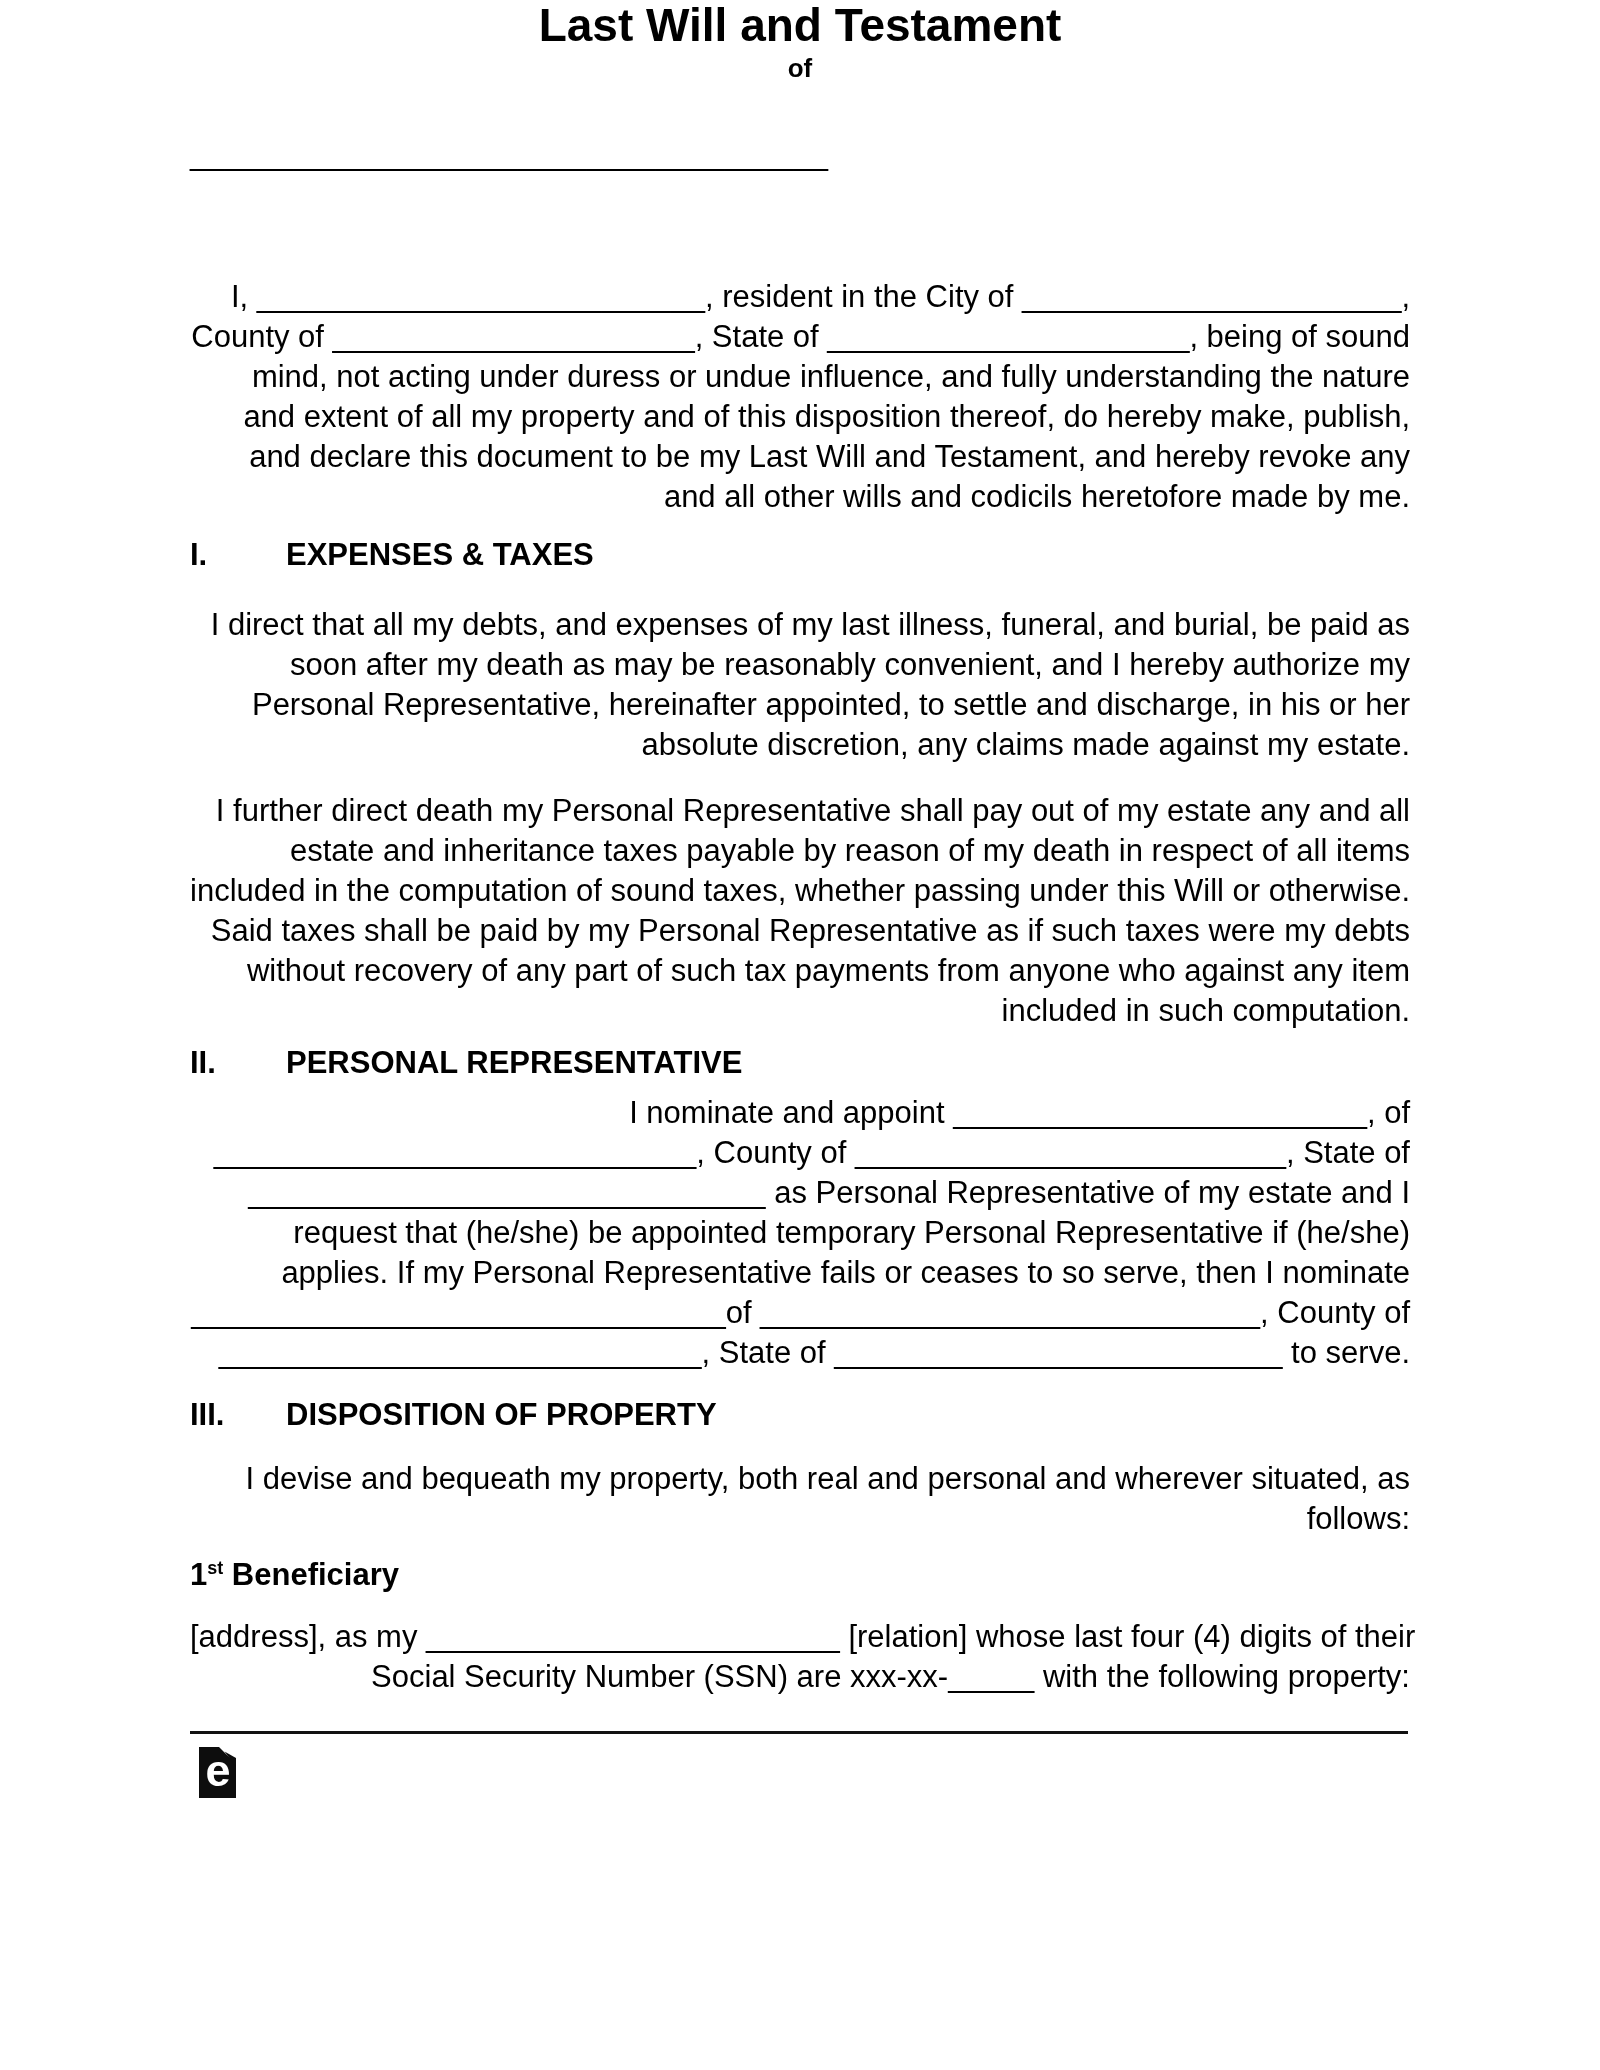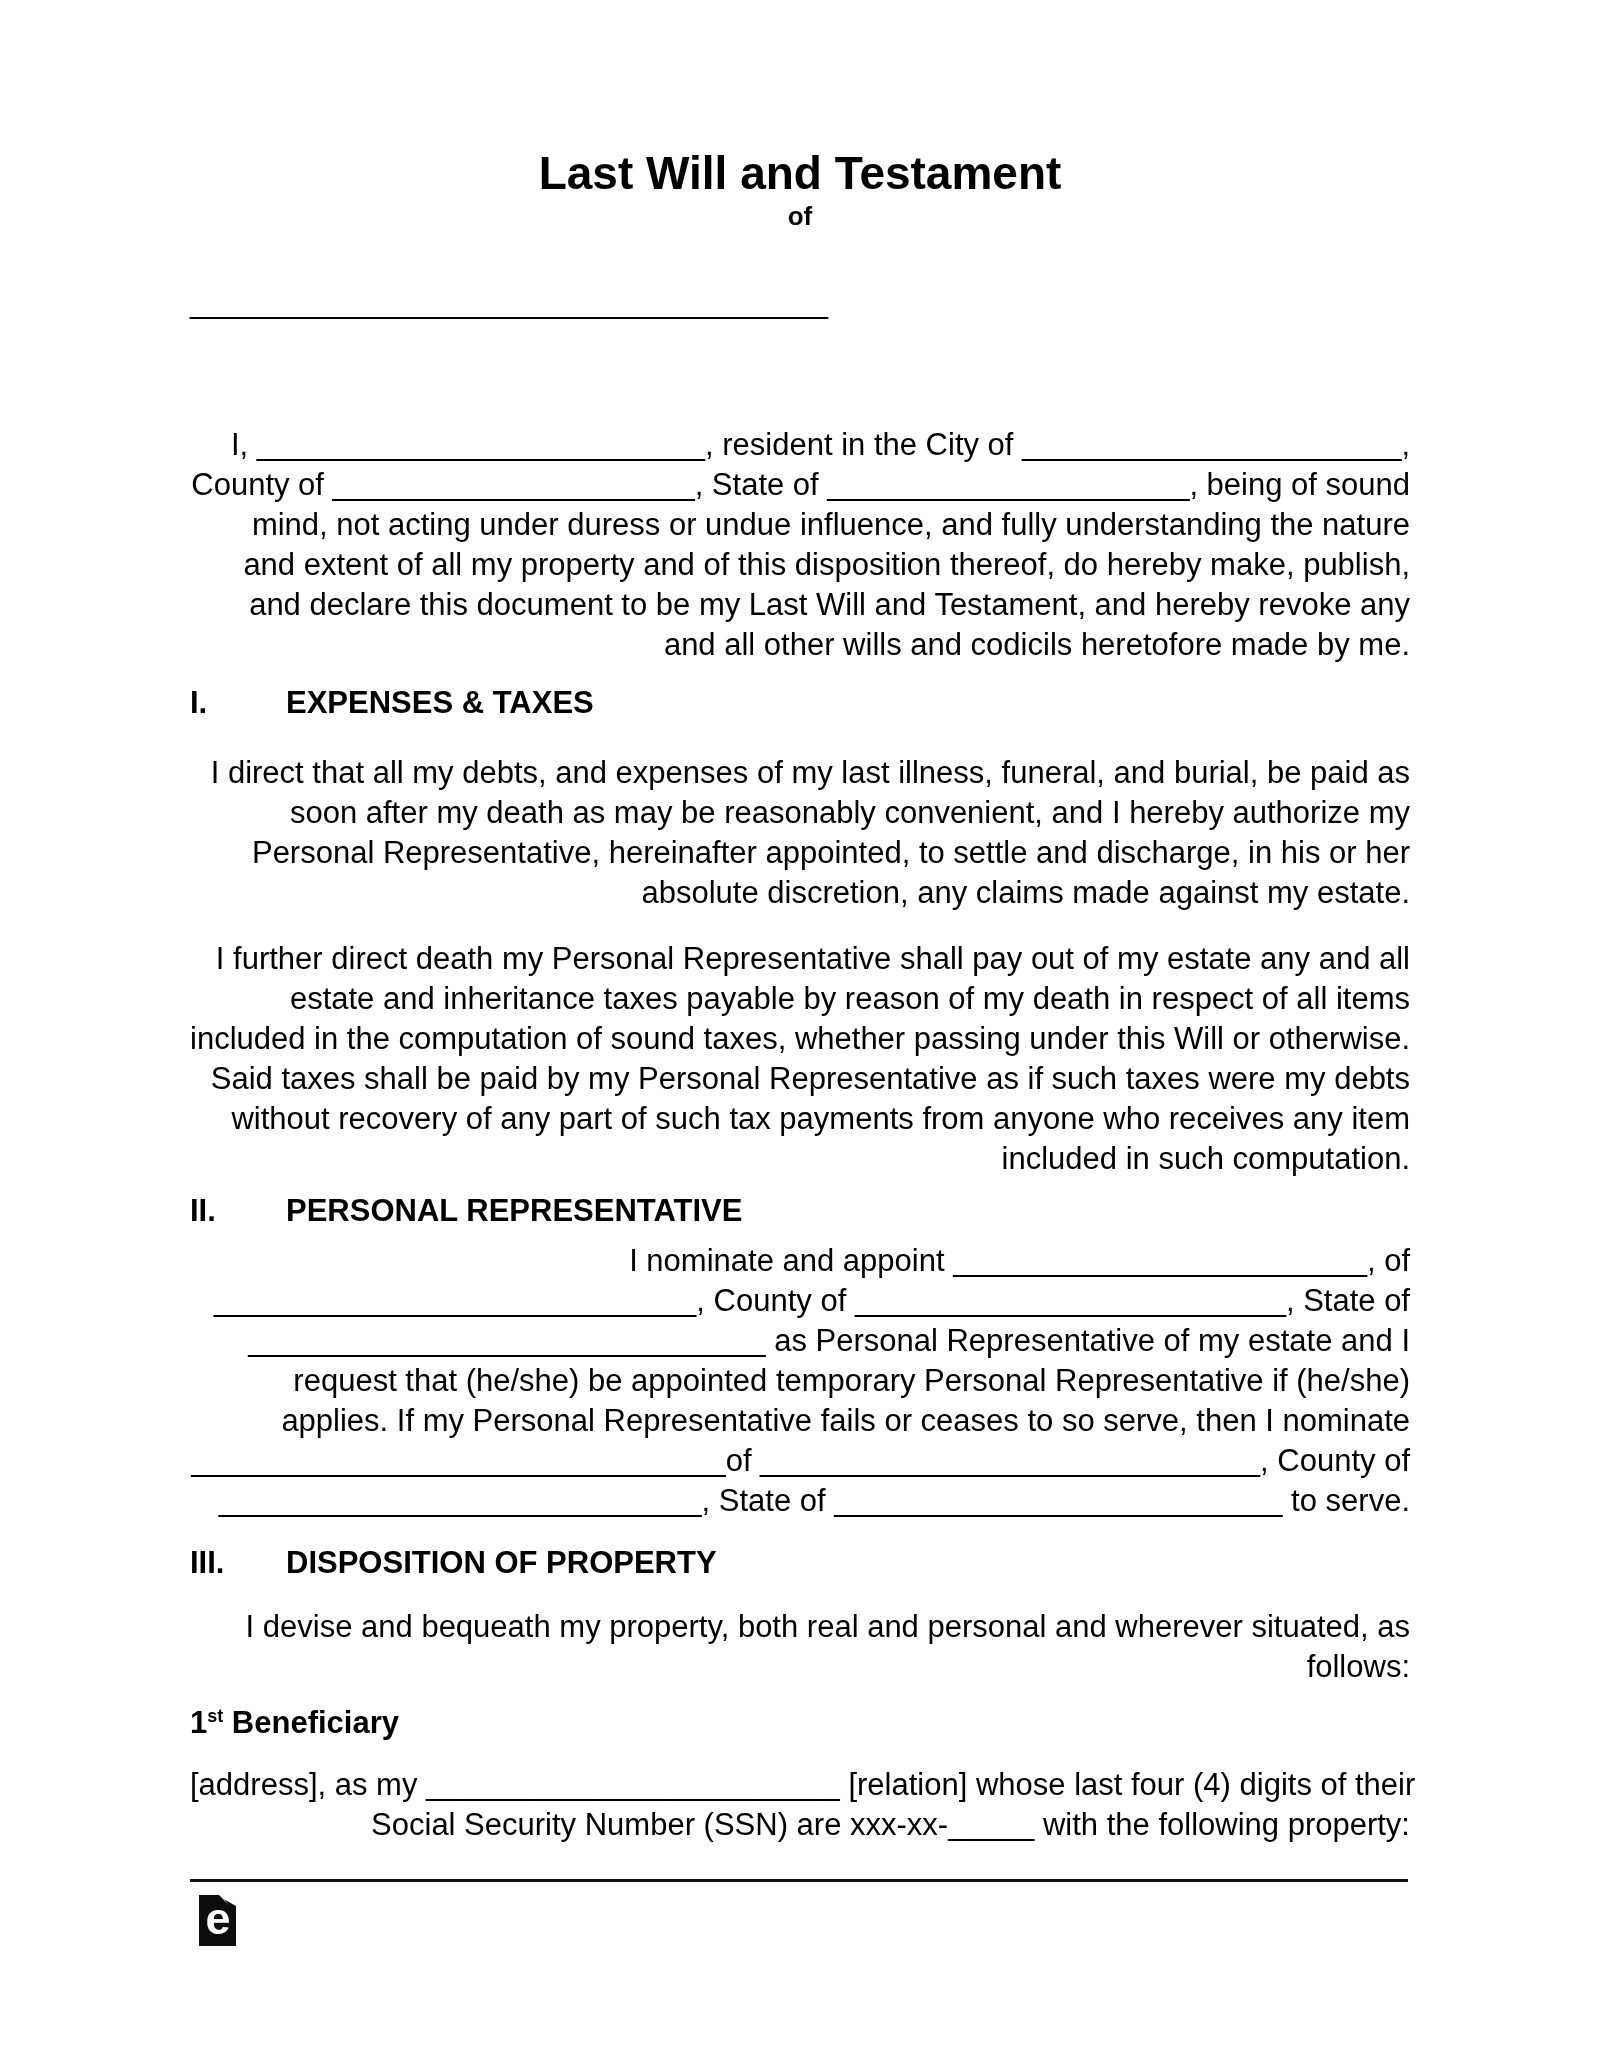--- a/index.html
+++ b/index.html
@@ -14,21 +14,20 @@
     width: 1600px; height: 2070px;
     overflow: hidden;
     background: #ffffff;
   }
   .content {
     padding: 0 0 0 190px;
     width: 1220px;
   }
   .doc-title {
     margin: 0;
-    padding-top: 148px;
     font-size: 46px;
     line-height: 51px;
     font-weight: bold;
     text-align: center;
     width: 1220px;
   }
   .doc-subtitle {
     margin-top: 2px;
     font-size: 26px;
     line-height: 30px;
@@ -129,21 +128,21 @@
       <div class="line">soon after my death as may be reasonably convenient, and I hereby authorize my</div>
       <div class="line">Personal Representative, hereinafter appointed, to settle and discharge, in his or her</div>
       <div class="line">absolute discretion, any claims made against my estate.</div>
     </div>
 
     <div class="para exp-para2">
       <div class="line">I further direct death my Personal Representative shall pay out of my estate any and all</div>
       <div class="line">estate and inheritance taxes payable by reason of my death in respect of all items</div>
       <div class="line">included in the computation of sound taxes, whether passing under this Will or otherwise.</div>
       <div class="line">Said taxes shall be paid by my Personal Representative as if such taxes were my debts</div>
-      <div class="line">without recovery of any part of such tax payments from anyone who receives any item</div>
+      <div class="line">without recovery of any part of such tax payments from anyone who against any item</div>
       <div class="line">included in such computation.</div>
     </div>
 
     <div class="sec-heading h-representative">
       <span class="numeral">II.</span><span>PERSONAL REPRESENTATIVE</span>
     </div>
 
     <div class="para rep-para">
       <div class="line">I nominate and appoint ________________________, of</div>
       <div class="line">____________________________, County of _________________________, State of</div>

